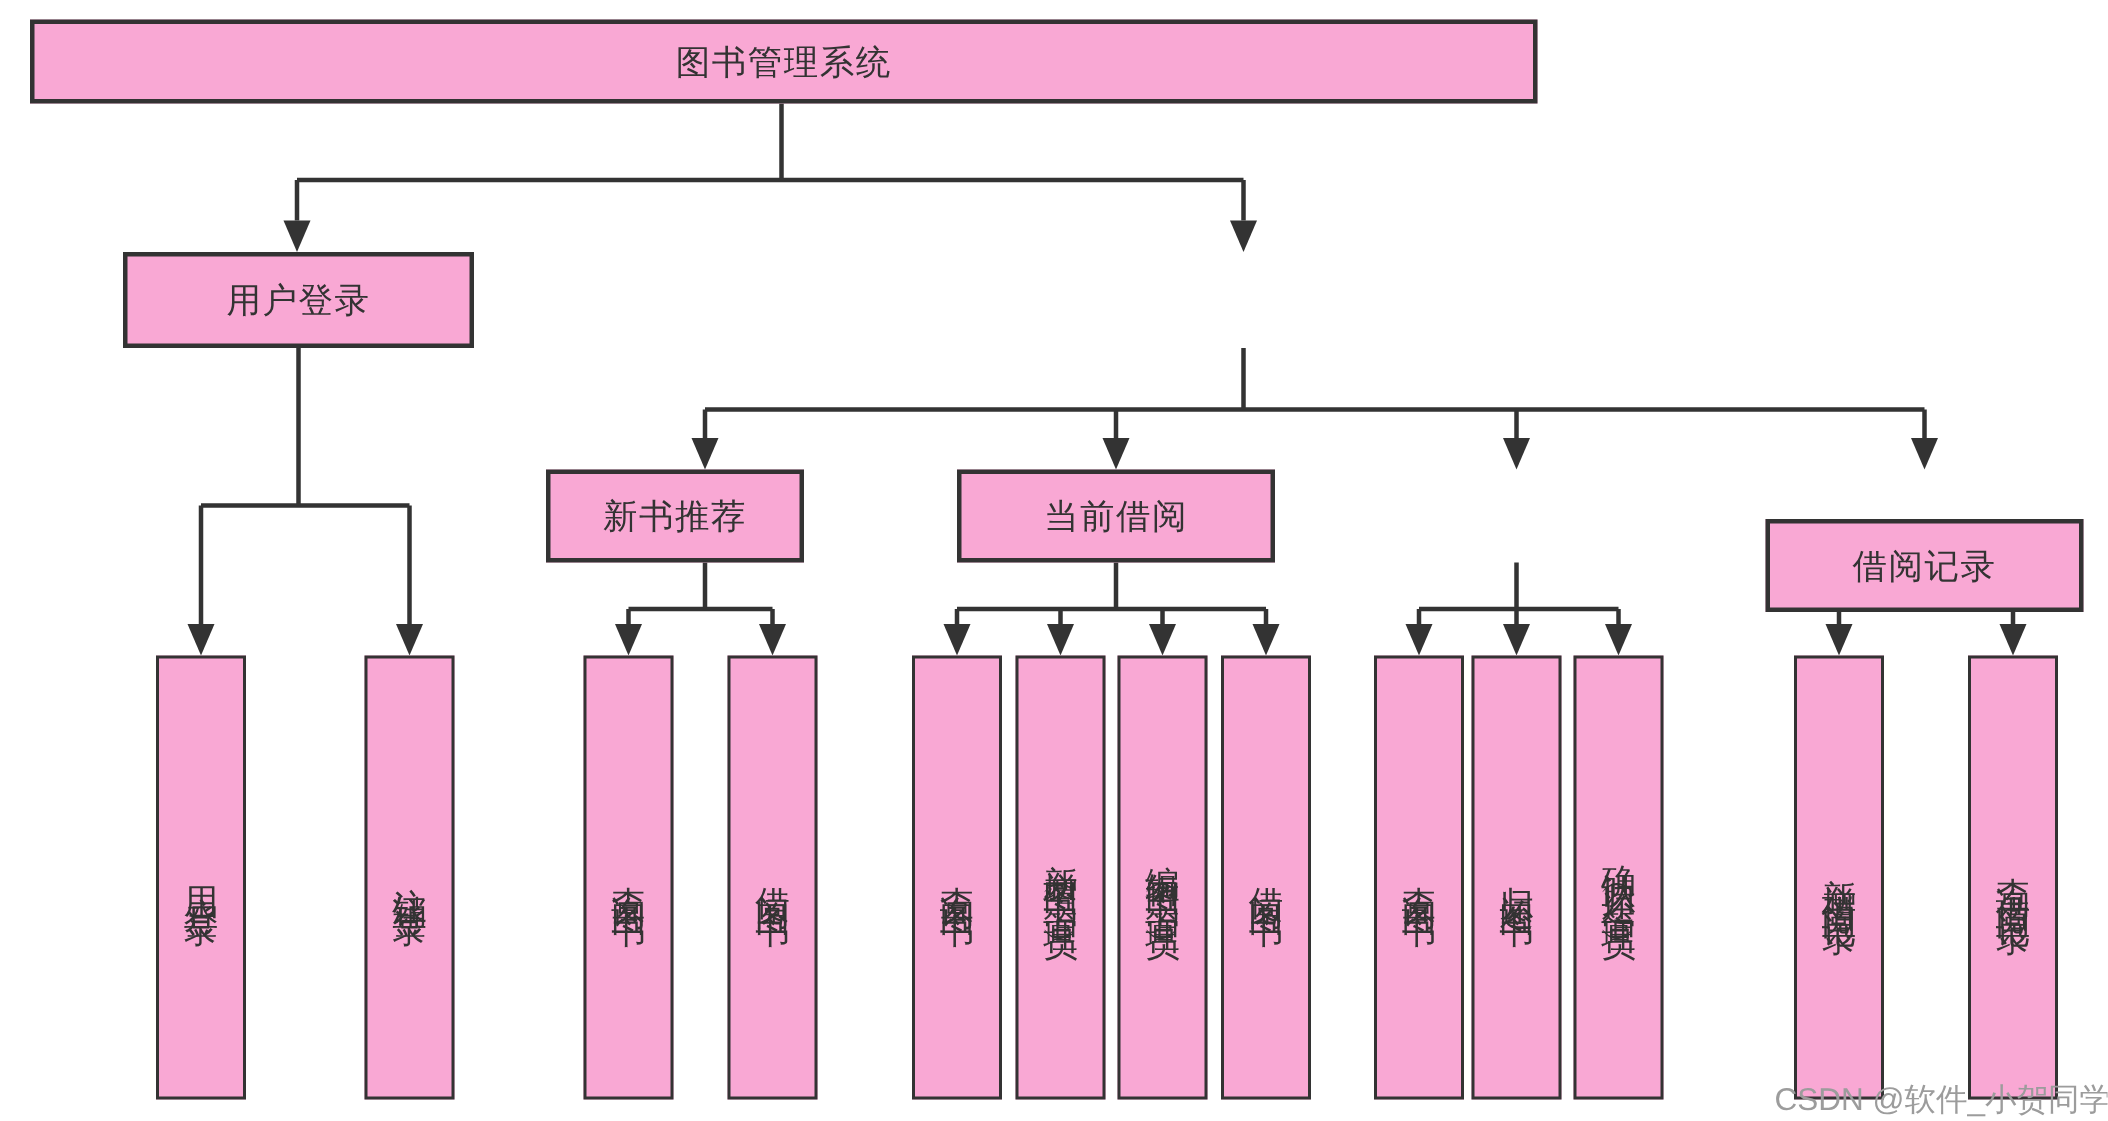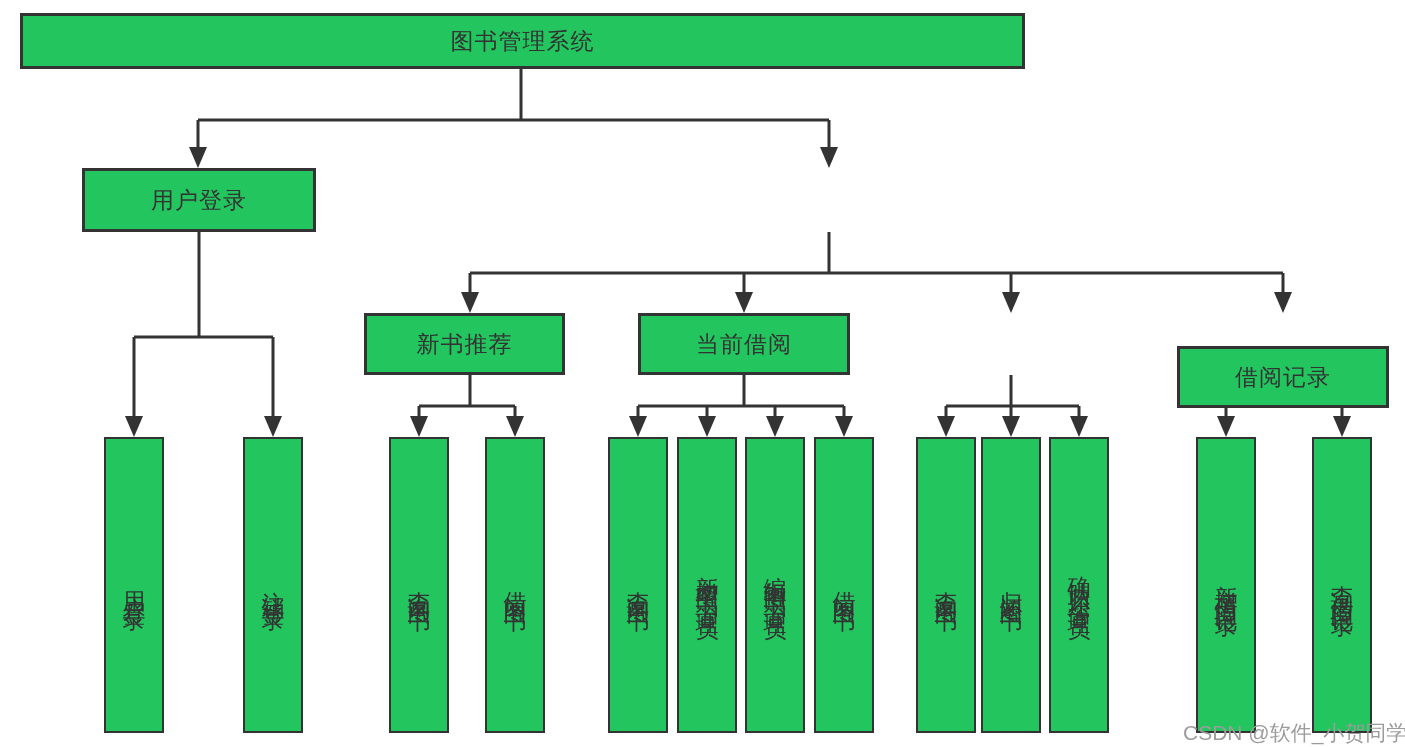--- a/index.html
+++ b/index.html
@@ -30,21 +30,21 @@
     stroke: var(--line);
     stroke-width: 3;
     fill: none;
   }
   svg.connectors polygon {
     fill: var(--line);
     stroke: none;
   }
   .node {
     position: absolute;
-    background: #22c55e;
+    background: #f9a8d4;
     border: 3px solid var(--box-border);
     display: flex;
     align-items: center;
     justify-content: center;
     color: var(--text);
     z-index: 1;
   }
   .box-v { border-width: 2.5px; }
   .htext {
     font-size: 23px;
@@ -124,21 +124,21 @@
   </svg>
 
   <div class="node" style="left:20px; top:13px; width:1005px; height:56px;">
     <span class="htext">图书管理系统</span>
   </div>
 
   <div class="node" style="left:82px; top:168px; width:234px; height:64px;">
     <span class="htext">用户登录</span>
   </div>
 
-  <div class="node" style="left:364px; top:313px; width:201px; height:62px;">
+  <div class="node" style="left:364px; top:313px; width:172px; height:62px;">
     <span class="htext">新书推荐</span>
   </div>
   <div class="node" style="left:638px; top:313px; width:212px; height:62px;">
     <span class="htext">当前借阅</span>
   </div>
   <div class="node" style="left:1177px; top:313px; width:212px; height:62px;margin-top:33px;">
     <span class="htext">借阅记录</span>
   </div>
 
   <div class="node box-v" style="left:104px; top:437px; width:60px; height:296px;">

